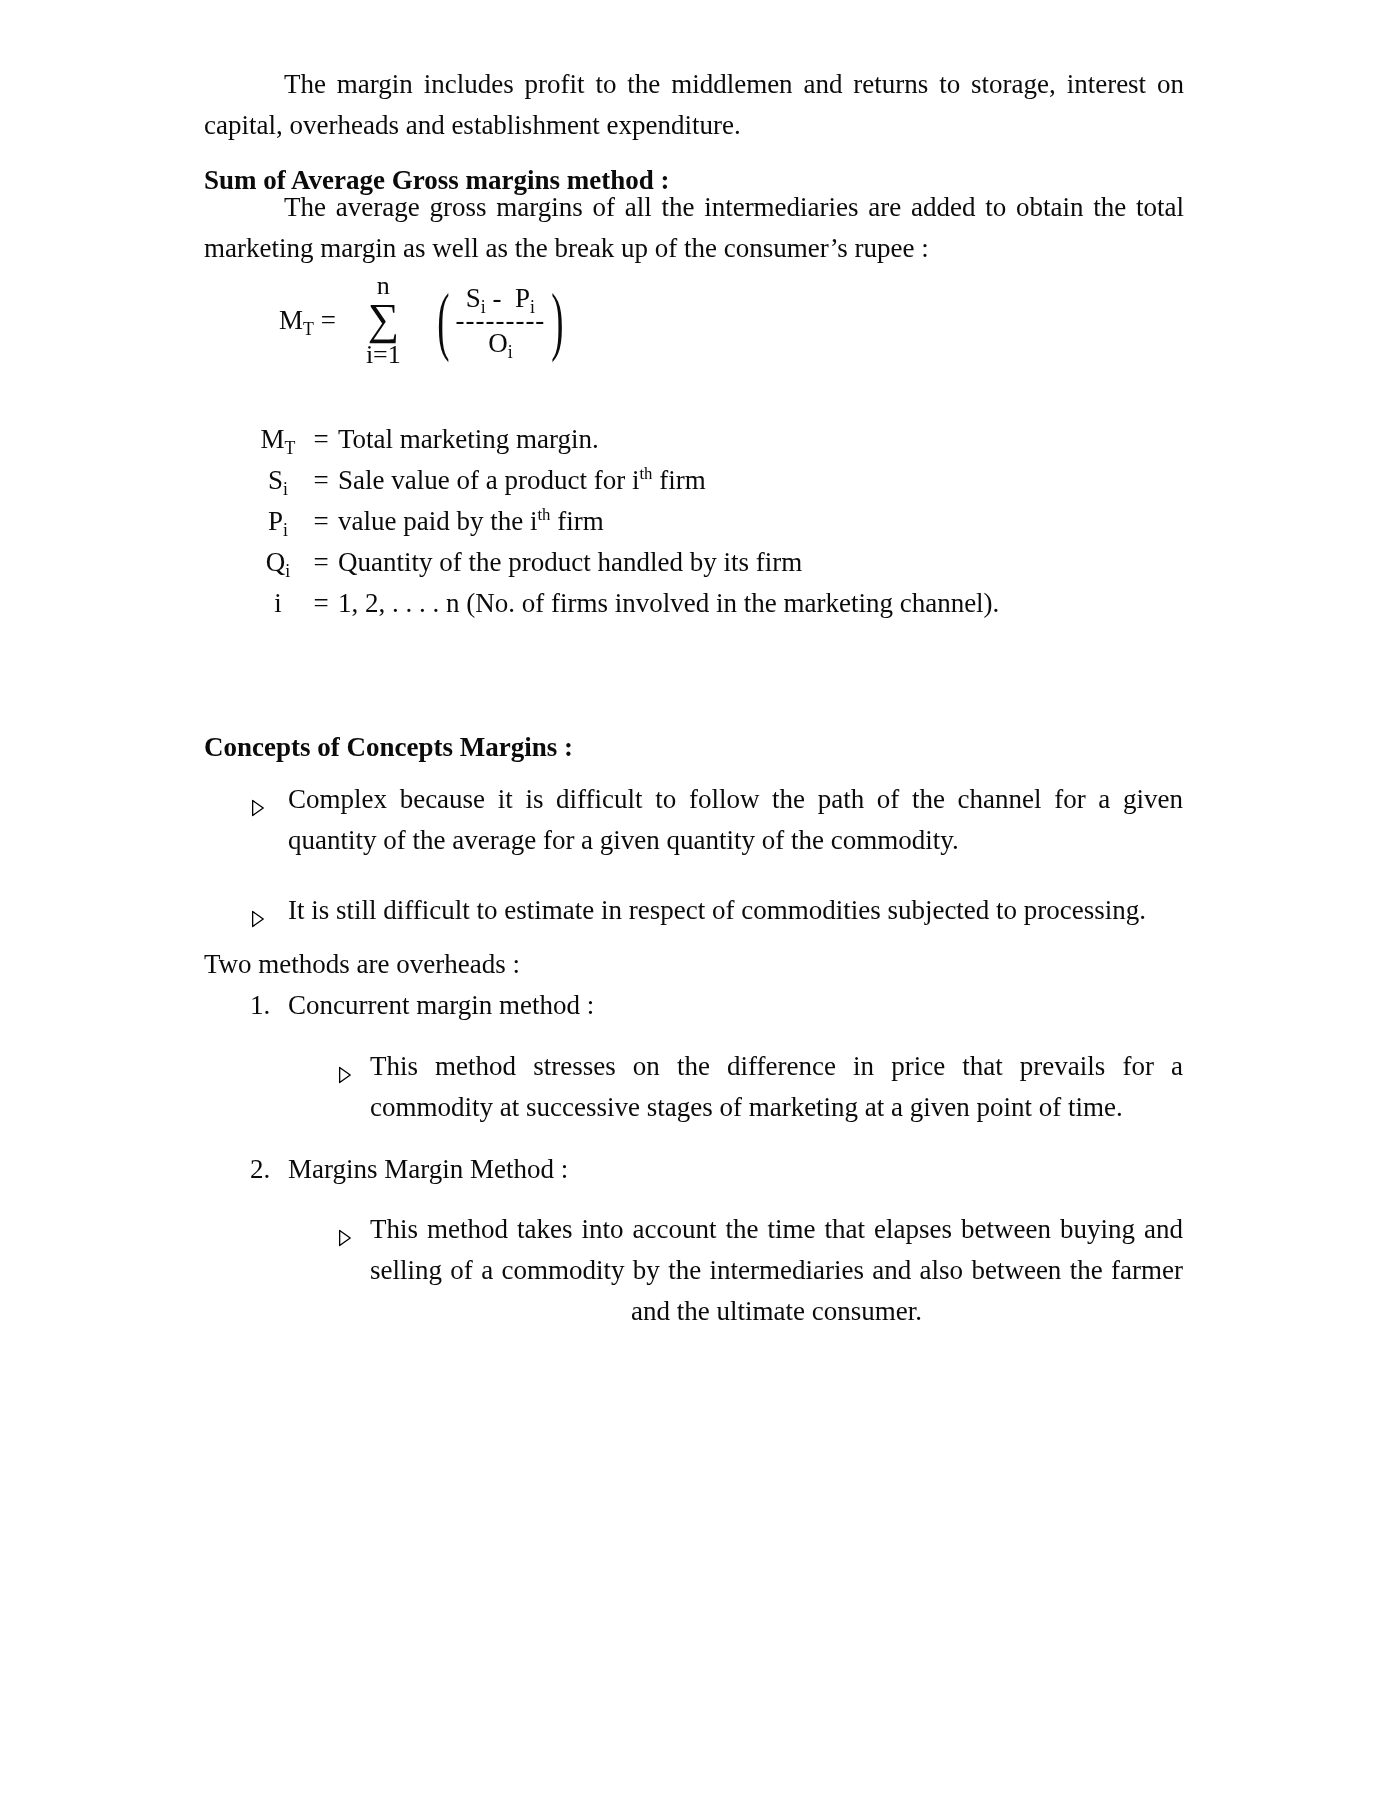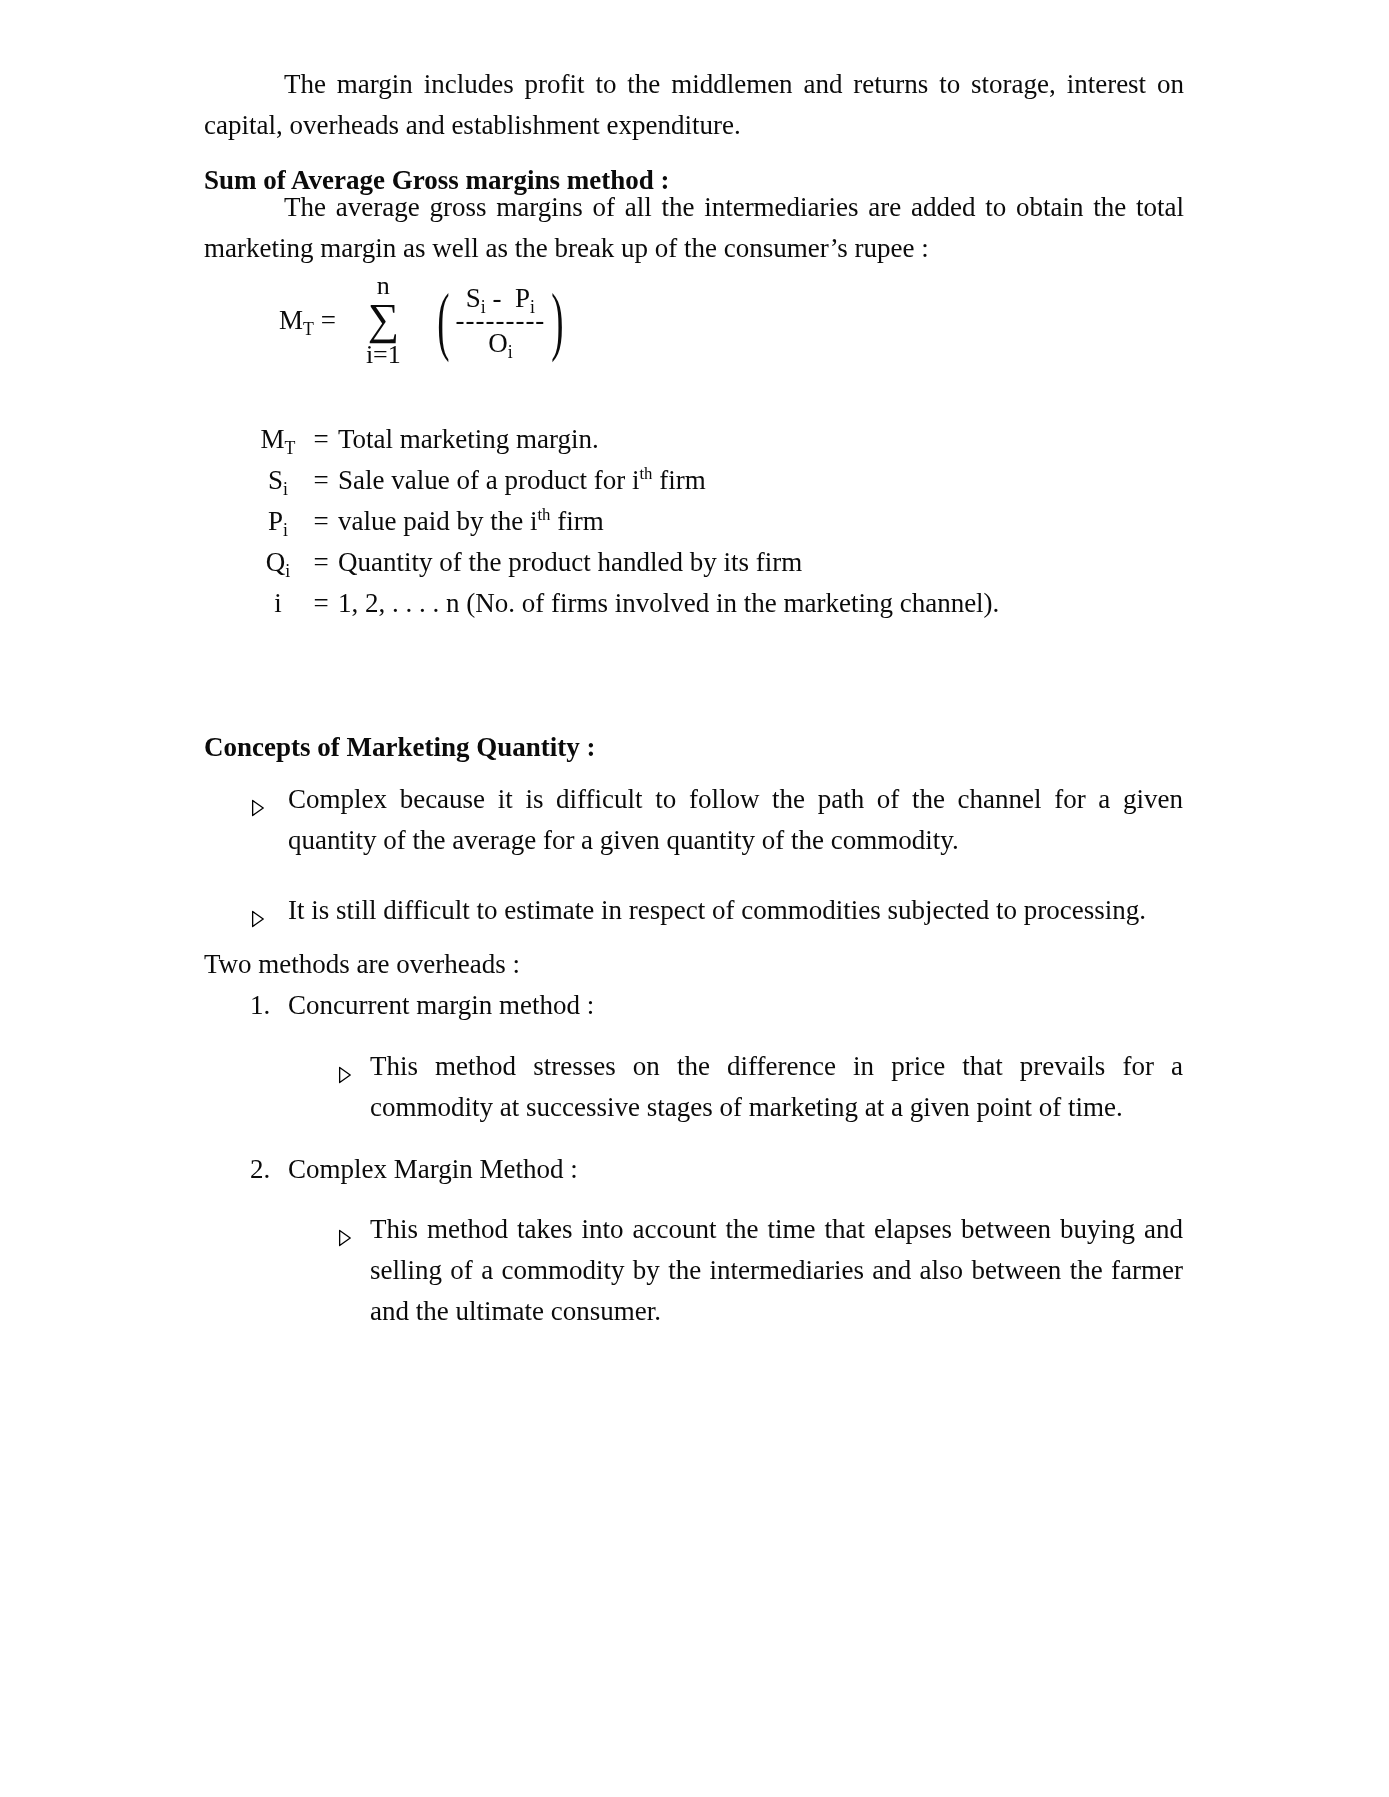--- a/index.html
+++ b/index.html
@@ -94,21 +94,21 @@
       <span class="def-eq">=</span>
       <span class="def-text"><span>Quantity of the product handled by its firm</span><sup></sup><span></span></span>
     </div>
     <div class="def-row">
       <span class="def-sym"><span>i</span><sub></sub></span>
       <span class="def-eq">=</span>
       <span class="def-text"><span>1, 2, . . . . n (No. of firms involved in the marketing channel).</span><sup></sup><span></span></span>
     </div>
   </div>
 
-  <div class="block bold" style="left:204px;top:727px;">Concepts of Marketing Quantity :</div>
+  <div class="block bold" style="left:204px;top:727px;">Concepts of Concepts Margins :</div>
 
   <div class="block li" style="left:250px;top:779px;">
     <span class="marker m1"><svg width="15" height="20" viewBox="0 0 17 21">
           <path d="M3 2 L15 10.5 L3 19 Z" fill="#ffffff" stroke="#000000" stroke-width="1.5" stroke-linejoin="round"></path>
         </svg></span>
     <span class="btext w1">
       <span class="line stretch" style="display:block;">Complex because it is difficult to follow the path of the channel for a given</span>
       <span class="line" style="display:block;">quantity of the average for a given quantity of the commodity.</span>
     </span>
   </div>
@@ -134,27 +134,27 @@
           <path d="M3 2 L15 10.5 L3 19 Z" fill="#ffffff" stroke="#000000" stroke-width="1.5" stroke-linejoin="round"></path>
         </svg></span>
     <span class="btext w2">
       <span class="line stretch" style="display:block;">This method stresses on the difference in price that prevails for a</span>
       <span class="line" style="display:block;">commodity at successive stages of marketing at a given point of time.</span>
     </span>
   </div>
 
   <div class="block li" style="left:250px;top:1149px;">
     <span class="num">2.</span>
-    <span>Complex Margin Method :</span>
+    <span>Margins Margin Method :</span>
   </div>
 
   <div class="block li" style="left:337px;top:1209px;">
     <span class="marker m2"><svg width="15" height="20" viewBox="0 0 17 21">
           <path d="M3 2 L15 10.5 L3 19 Z" fill="#ffffff" stroke="#000000" stroke-width="1.5" stroke-linejoin="round"></path>
         </svg></span>
     <span class="btext w2">
       <span class="line stretch" style="display:block;">This method takes into account the time that elapses between buying and</span>
       <span class="line stretch" style="display:block;">selling of a commodity by the intermediaries and also between the farmer</span>
-      <span class="line" style="display:block;">and the ultimate consumer.</span>
+      <span class="line" style="display:block;text-align:center;">and the ultimate consumer.</span>
     </span>
   </div>
 
 </div>
 
 </body></html>

